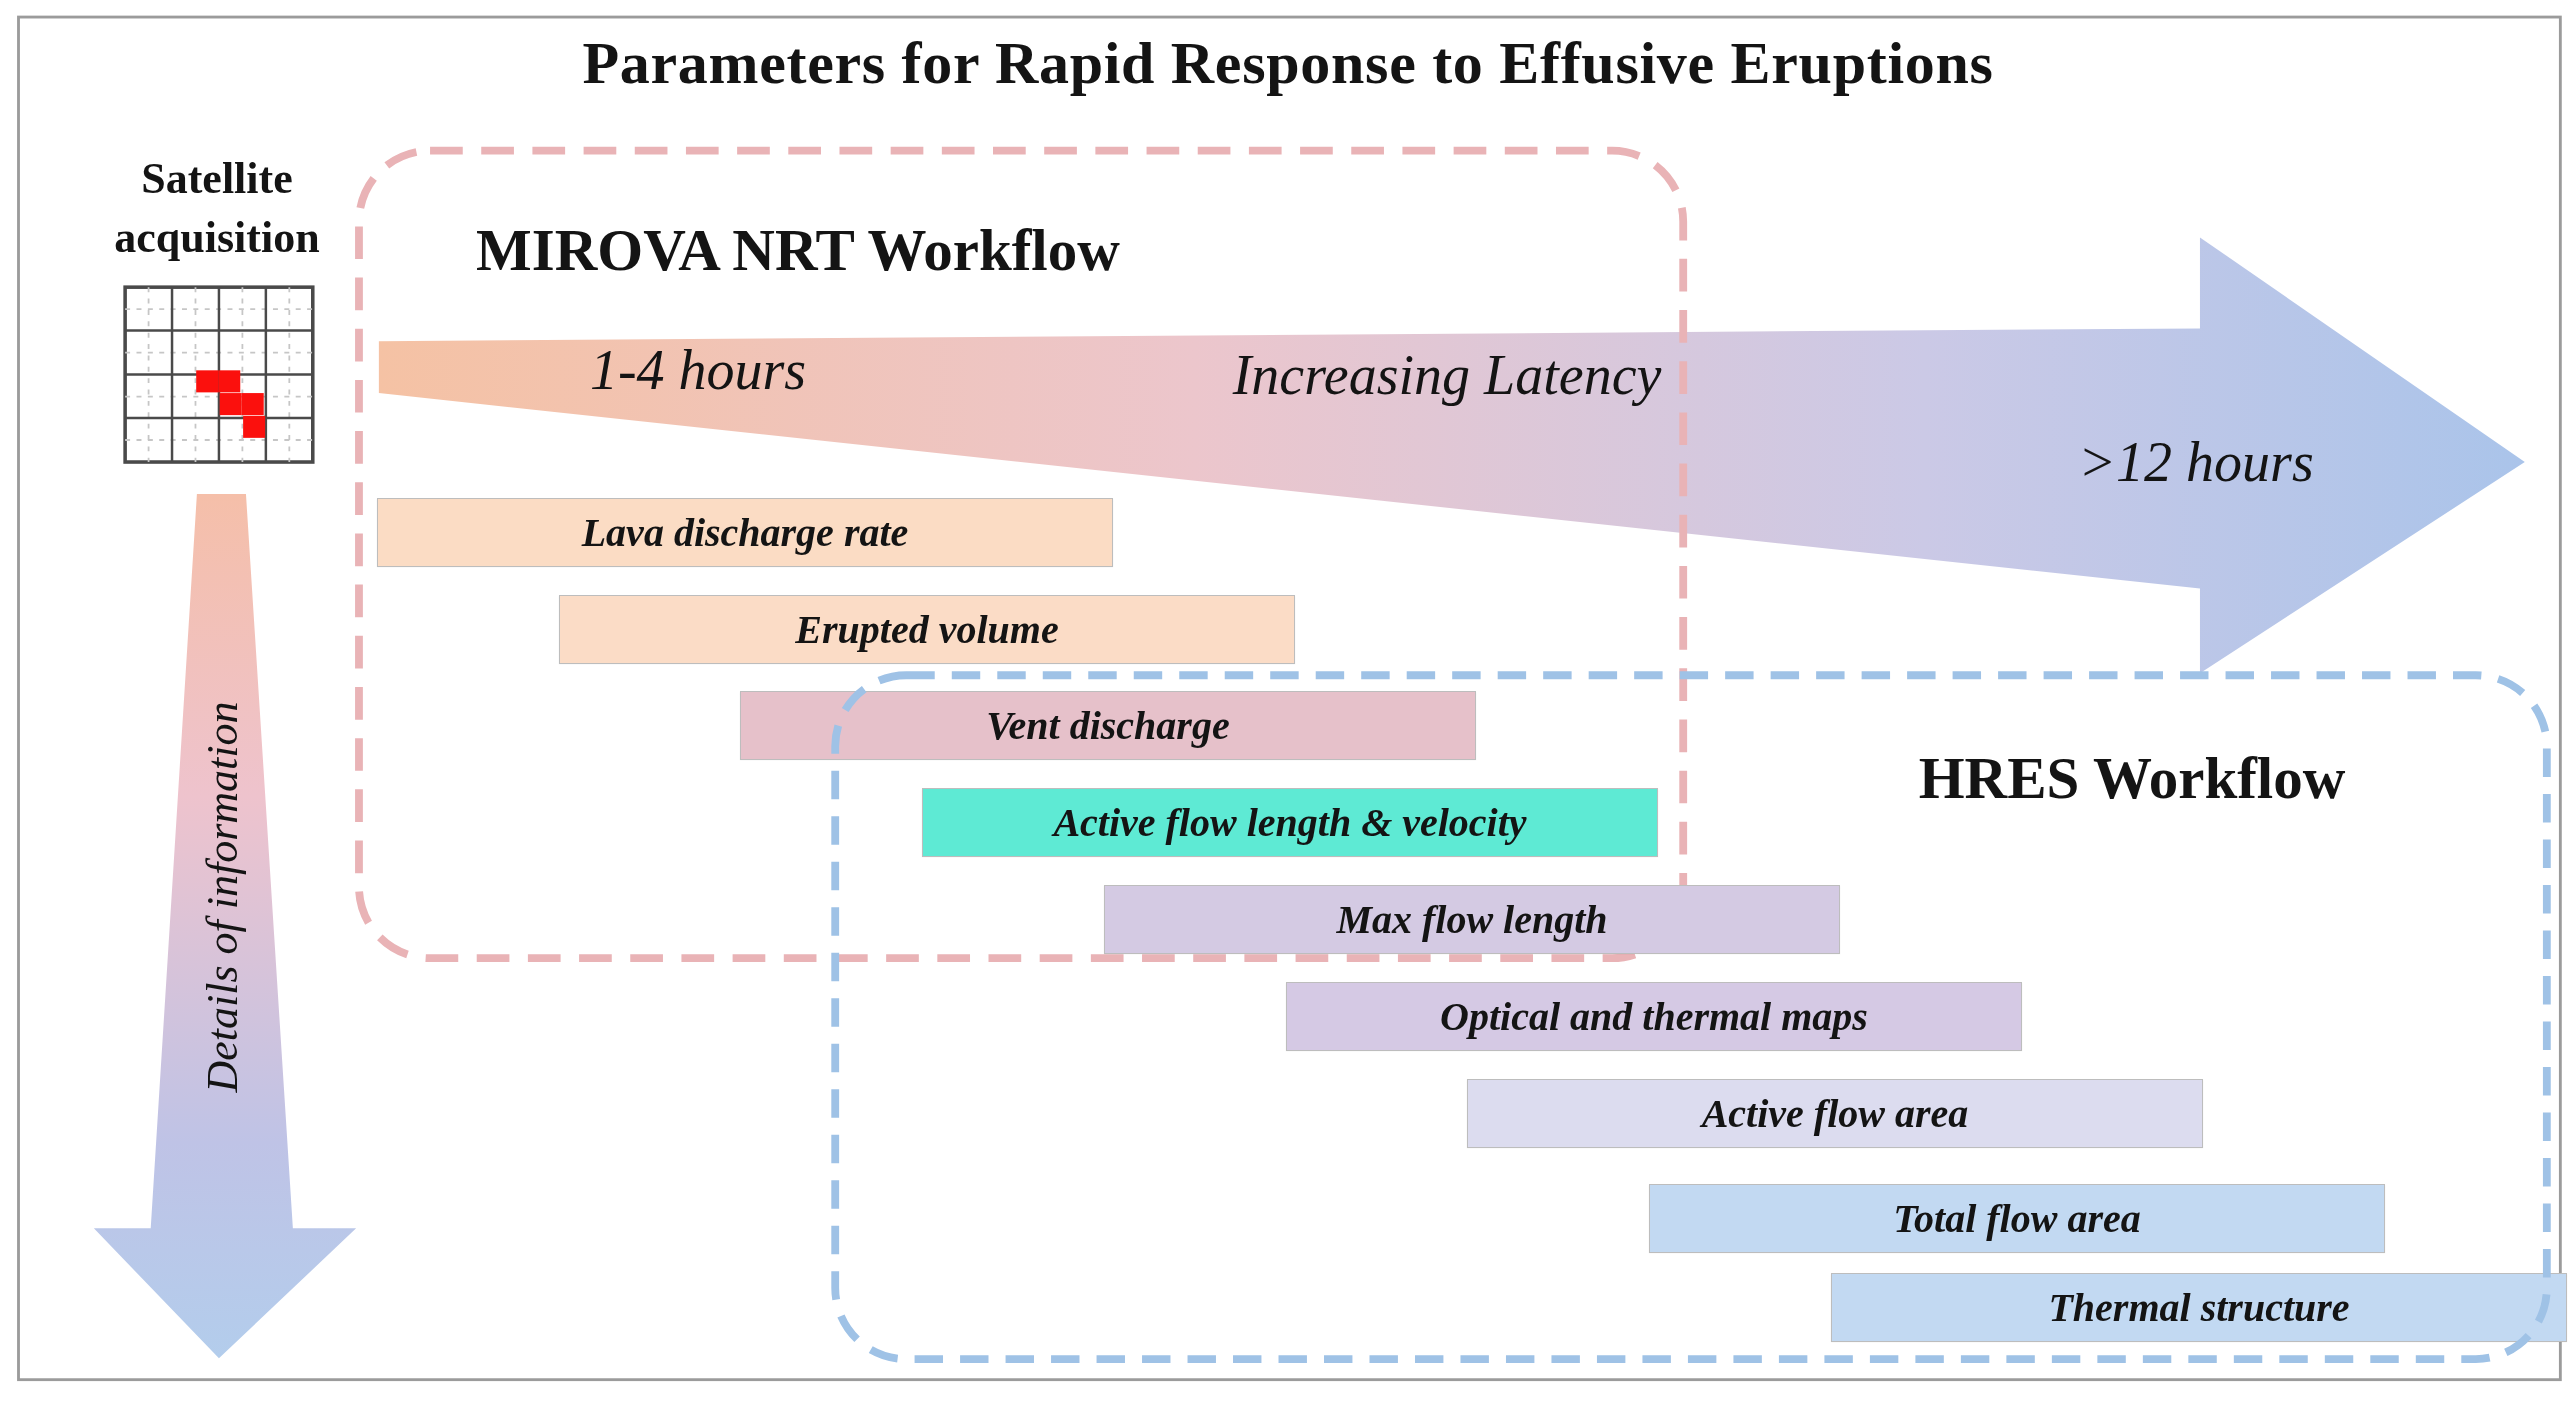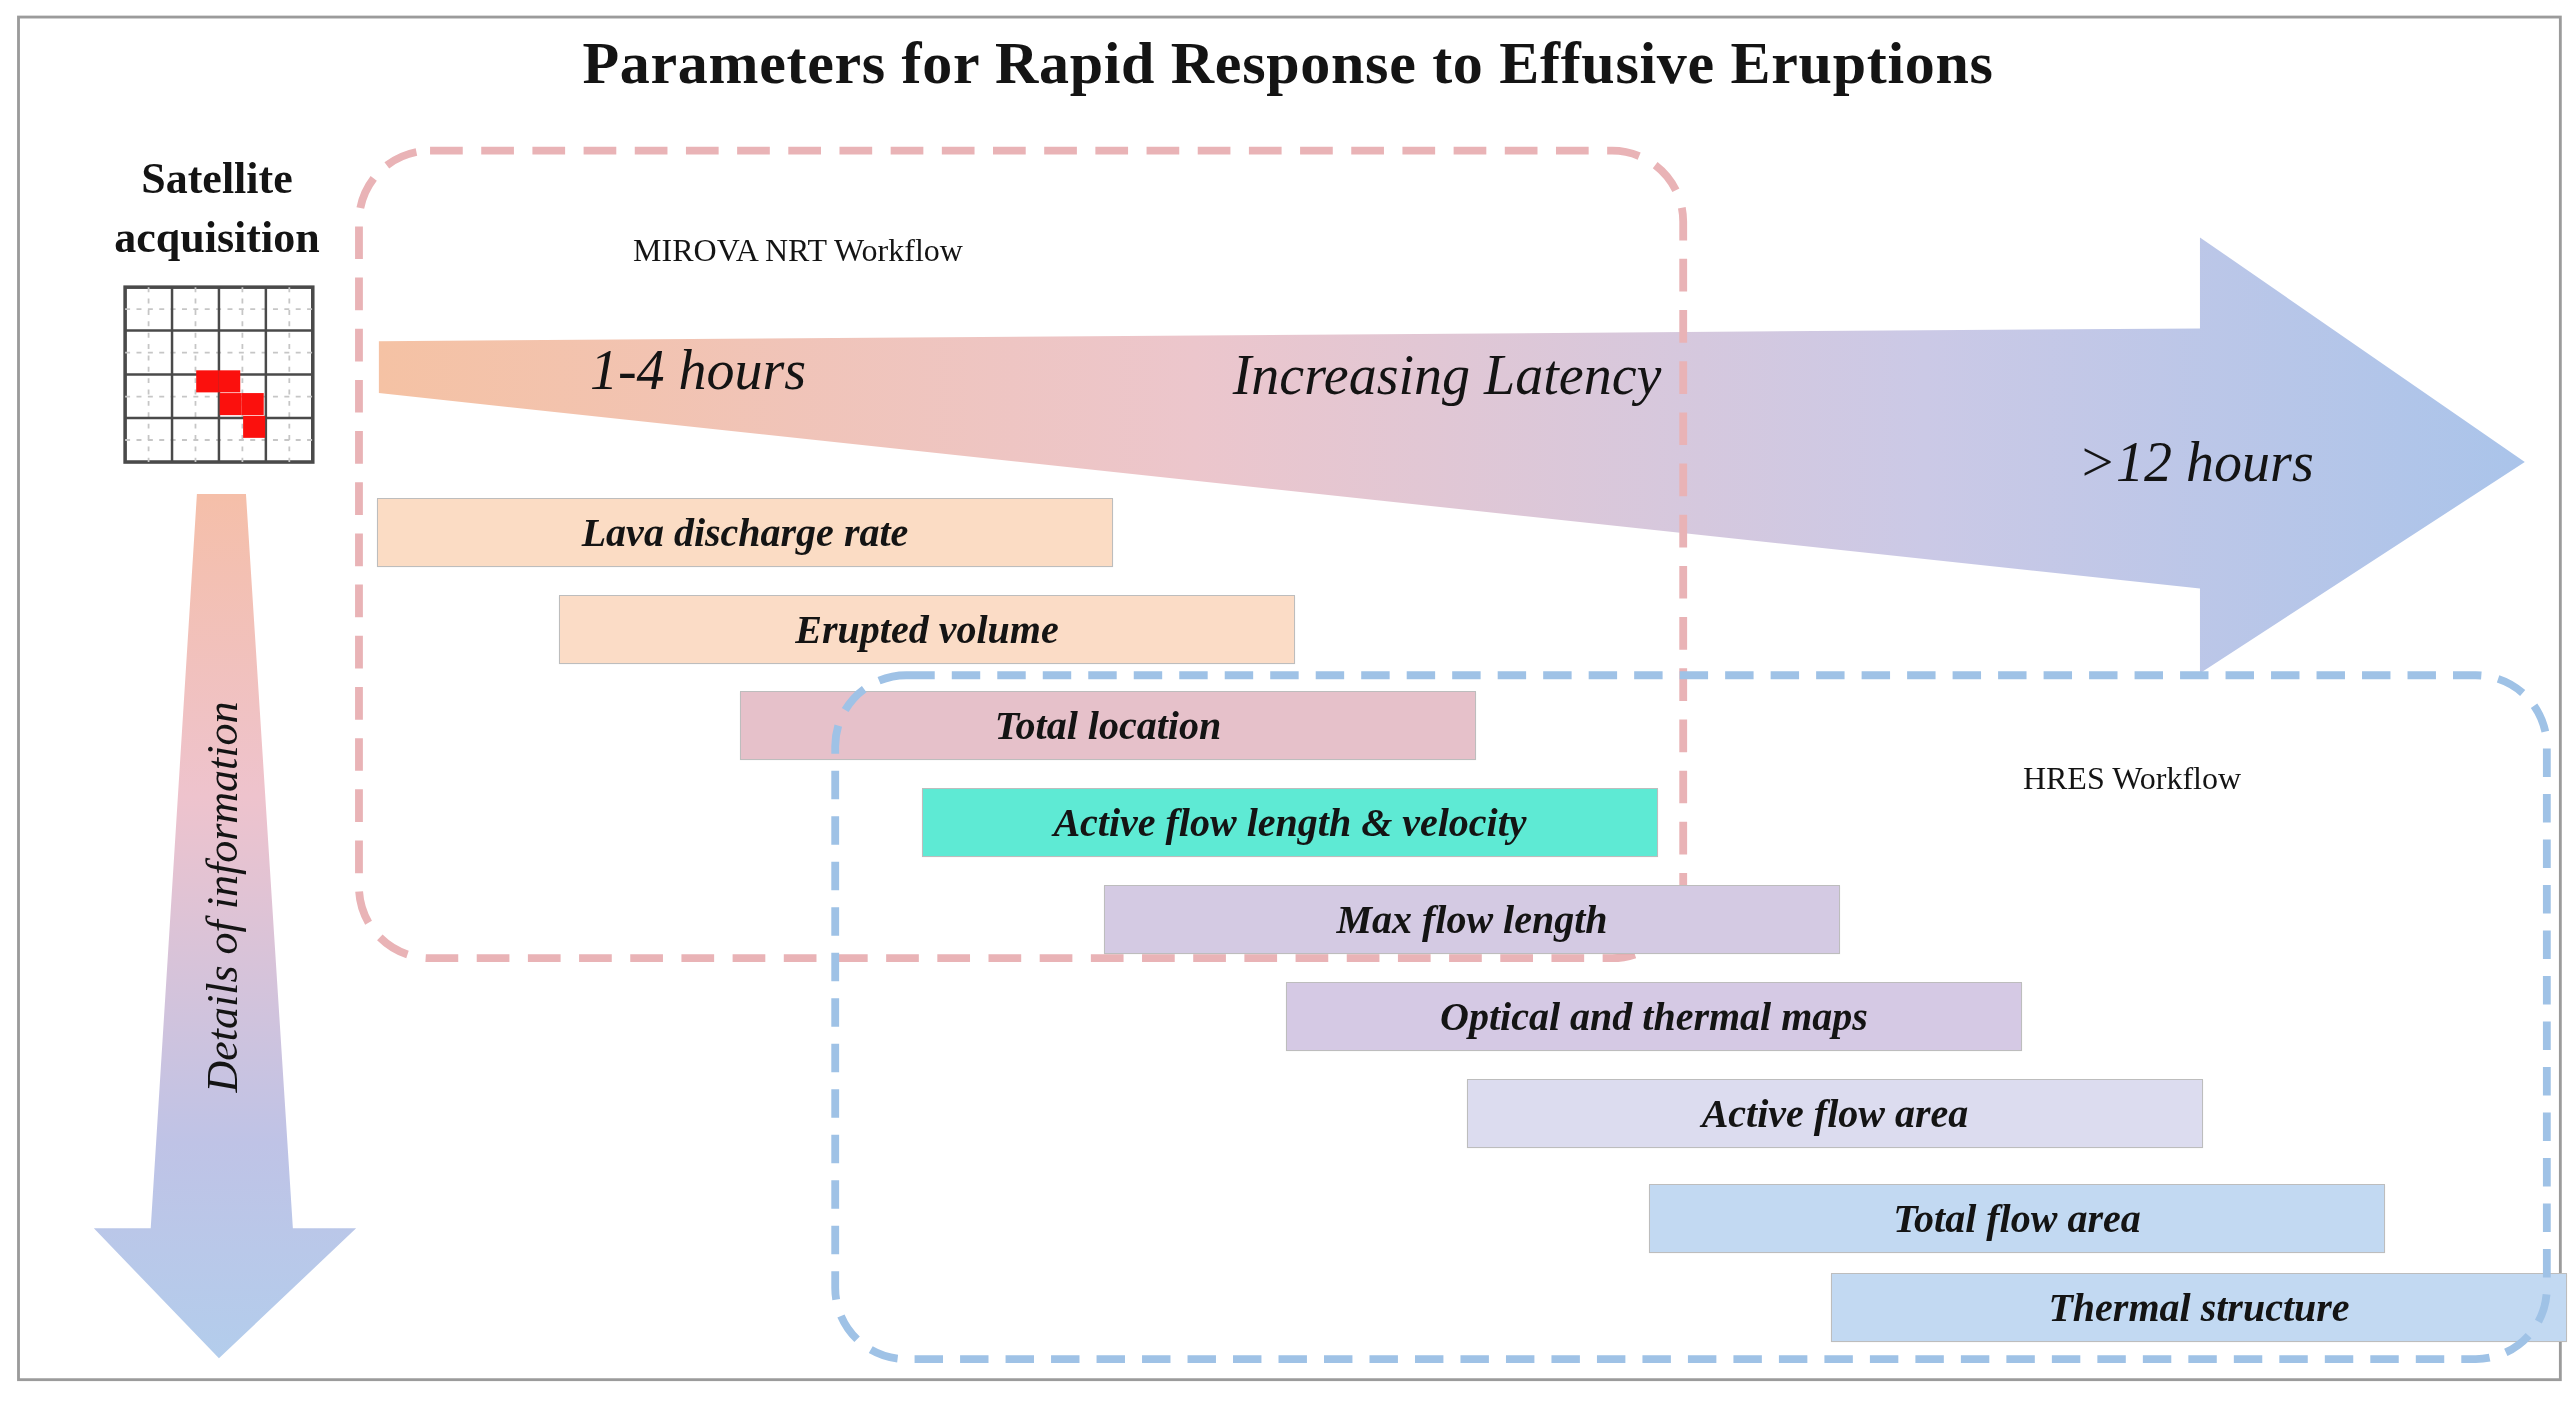--- a/index.html
+++ b/index.html
@@ -7,21 +7,21 @@
     position:relative;
     width:2576px;height:1401px;
     background:#ffffff;
     overflow:hidden;
     font-family:"Liberation Serif","DejaVu Serif",serif;
     color:#141414;
   }
   svg.layer{position:absolute;left:0;top:0;width:2576px;height:1401px;}
   .txt{position:absolute;transform:translate(-50%,-50%);white-space:nowrap;}
   .title{font-size:60px;font-weight:bold;letter-spacing:0.7px;}
-  .wf-label{font-size:32px;font-weight:normal;}
+  .wf-label{font-size:59px;font-weight:bold;}
   .sat-label{font-size:44px;font-weight:bold;text-align:center;line-height:1.35;}
   .arrow-label{font-size:56px;font-style:italic;}
   .detail-label{
     font-size:44px;font-style:italic;
     transform:translate(-50%,-50%) rotate(-90deg);
     transform-origin:center center;
   }
   .bar{
     position:absolute;
     width:736px;height:69px;
@@ -95,21 +95,21 @@
   </svg>
 
   <div id="bars-layer">
       <div class="bar" style="left: 377px; top: 498px; background: rgb(251, 220, 196);">
       <span>Lava discharge rate</span>
     </div>
       <div class="bar" style="left: 559px; top: 595px; background: rgb(251, 220, 198);">
       <span>Erupted volume</span>
     </div>
       <div class="bar" style="left: 740px; top: 691px; background: rgb(230, 193, 202);">
-      <span>Total location</span>
+      <span>Vent discharge</span>
     </div>
       <div class="bar" style="left: 922px; top: 788px; background: #5eead4;">
       <span>Active flow length &amp; velocity</span>
     </div>
       <div class="bar" style="left: 1104px; top: 885px; background: rgb(212, 202, 227); justify-content: center;">
       <span>Max flow length</span>
     </div>
       <div class="bar" style="left: 1286px; top: 982px; background: rgb(213, 201, 228);">
       <span>Optical and thermal maps</span>
     </div>

